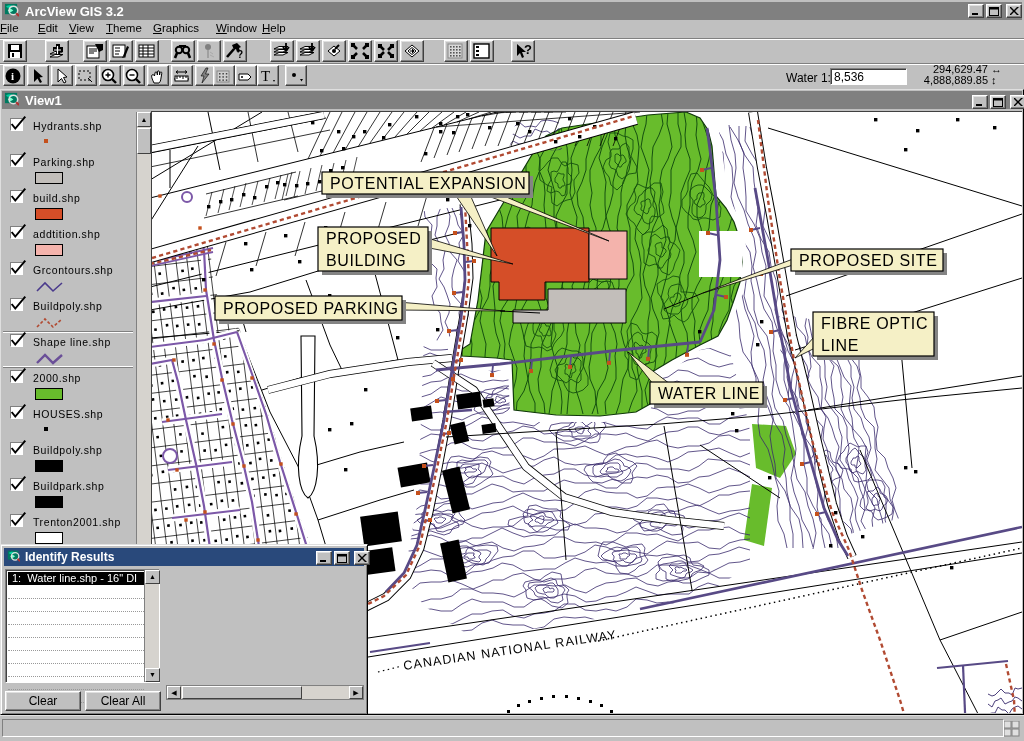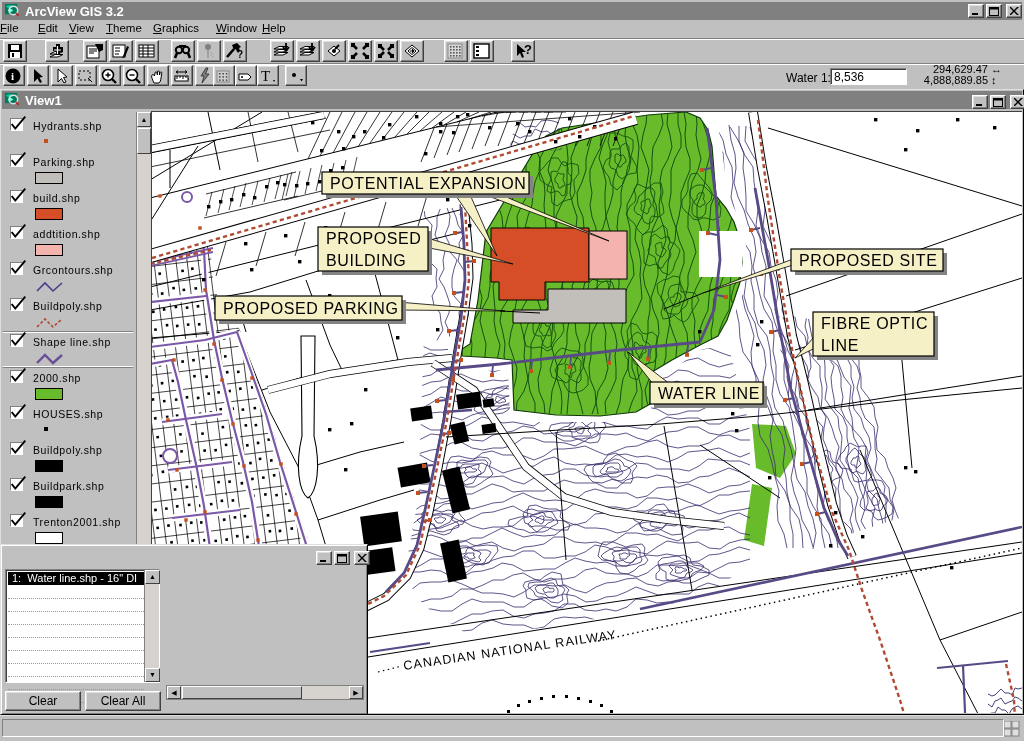--- a/index.html
+++ b/index.html
@@ -1575,20 +1575,30 @@
     <rect x="813" y="312" width="121" height="44" fill="#f5f0c6" stroke="#000" stroke-width="1.2"></rect>
     <text x="821" y="328.76" font-size="16" letter-spacing="0.6" fill="#000" font-family="Liberation Sans, sans-serif">FIBRE OPTIC</text>
     <text x="821" y="350.76" font-size="16" letter-spacing="0.6" fill="#000" font-family="Liberation Sans, sans-serif">LINE</text>
     <polygon points="653,384 670,384 628,352" fill="#f5f0c6" stroke="#000" stroke-width="0.8"></polygon>
     <rect x="654" y="386" width="113" height="22" fill="#848484"></rect>
     <rect x="650" y="382" width="113" height="22" fill="#f5f0c6" stroke="#000" stroke-width="1.2"></rect>
     <text x="658" y="398.76" font-size="16" letter-spacing="0.6" fill="#000" font-family="Liberation Sans, sans-serif">WATER LINE</text>
 </svg>
 
 <div style="position:absolute;left:0px;top:544px;width:368px;height:171px;background:#c0c0c0;border:1px solid;border-color:#dfdfdf #000 #000 #dfdfdf;box-shadow:inset 1px 1px 0 #fff,inset -1px -1px 0 #808080">
+ <div style="position:absolute;left:3px;top:3px;right:3px;height:18px;background:#29497b;display:flex;align-items:center">
+   <span style="margin-left:3px"><svg width="13" height="13" viewBox="0 0 16 16">
+          <rect x="1" y="2" width="13" height="11" fill="#007a60"></rect>
+          <path d="M2 5 q4 -3 8 0 q-4 3 -8 0z" fill="#00d0a0"></path>
+          <path d="M4 9 l3 -2 3 2 -3 2z" fill="#80ffd0"></path>
+          <circle cx="10" cy="9" r="4.6" fill="none" stroke="#e0e0e0" stroke-width="1.6"></circle>
+          <path d="M13 12 l3 3" stroke="#b03030" stroke-width="2.2"></path>
+        </svg></span>
+   <span style="font:bold 12px Liberation Sans;color:#fff;margin-left:5px">Identify Results</span>
+ </div>
  <div style="position:absolute;left:315px;top:6px;width:16px;height:14px;background:#c0c0c0;border:1px solid;border-color:#fff #404040 #404040 #fff;box-shadow:inset -1px -1px 0 #808080,inset 1px 1px 0 #dfdfdf;font:bold 10px Liberation Sans;display:flex;align-items:center;justify-content:center">
       <svg width="10" height="9" viewBox="0 0 10 9">
         <rect x="1" y="6" width="6" height="2" fill="#000"></rect>
       </svg>
     </div>
     <div style="position:absolute;left:333px;top:6px;width:16px;height:14px;background:#c0c0c0;border:1px solid;border-color:#fff #404040 #404040 #fff;box-shadow:inset -1px -1px 0 #808080,inset 1px 1px 0 #dfdfdf;font:bold 10px Liberation Sans;display:flex;align-items:center;justify-content:center">
       <svg width="10" height="9" viewBox="0 0 10 9">
         <rect x="0.5" y="0.5" width="9" height="8" fill="none" stroke="#000"></rect>
         <path d="M1 1.5 h8" stroke="#000" stroke-width="2"></path>
       </svg>

